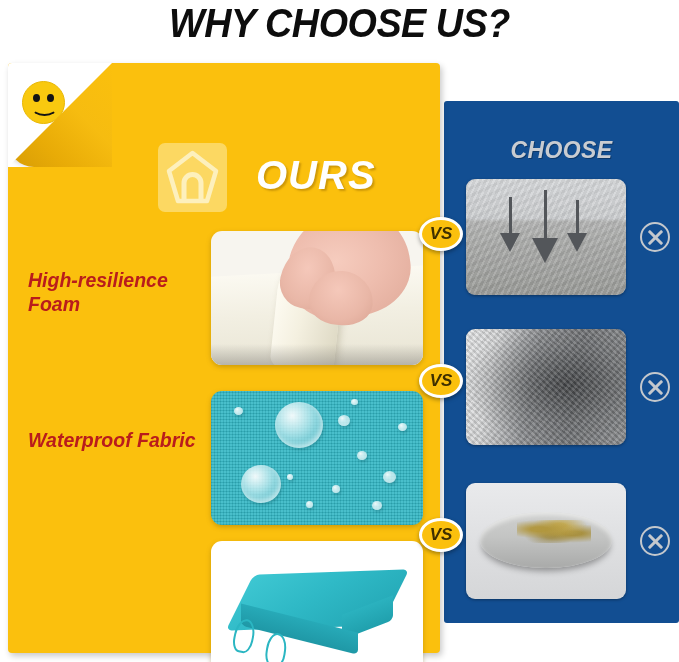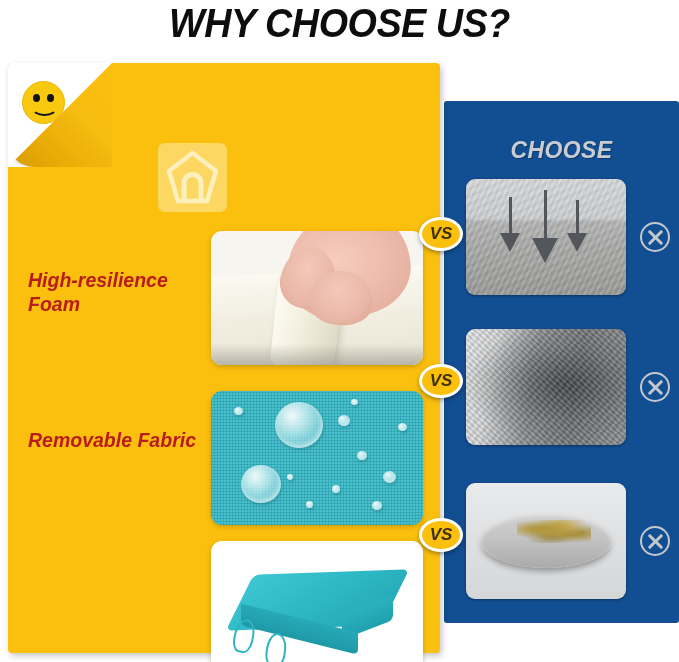--- a/index.html
+++ b/index.html
@@ -362,23 +362,24 @@
       <div class="curl-fold"></div>
     </div>
 
     <div class="logo-mark">
       <svg width="53" height="55" viewBox="0 0 53 55">
         <path d="M26.5 3 L50 21 L41 51 L12 51 L3 21 Z" fill="none" stroke="#fdf0bd" stroke-width="4.5" stroke-linejoin="round"></path>
         <path d="M18 49 L18 33 A8.5 8.5 0 0 1 35 33 L35 49" fill="none" stroke="#fdf0bd" stroke-width="5"></path>
       </svg>
     </div>
 
+    <div class="ours-title">OURS</div>
 
     <div class="feature-label f1">High-resilience Foam</div>
-    <div class="feature-label f2">Removable Fabric</div>
+    <div class="feature-label f2">Waterproof Fabric</div>
 
     <div class="ours-photo q1">
       <div class="foam-hand">
         <div class="slab"></div>
         <div class="pinch"></div>
         <div class="hand"></div>
         <div class="finger f-a"></div>
         <div class="finger f-b"></div>
         <div class="shade"></div>
       </div>

